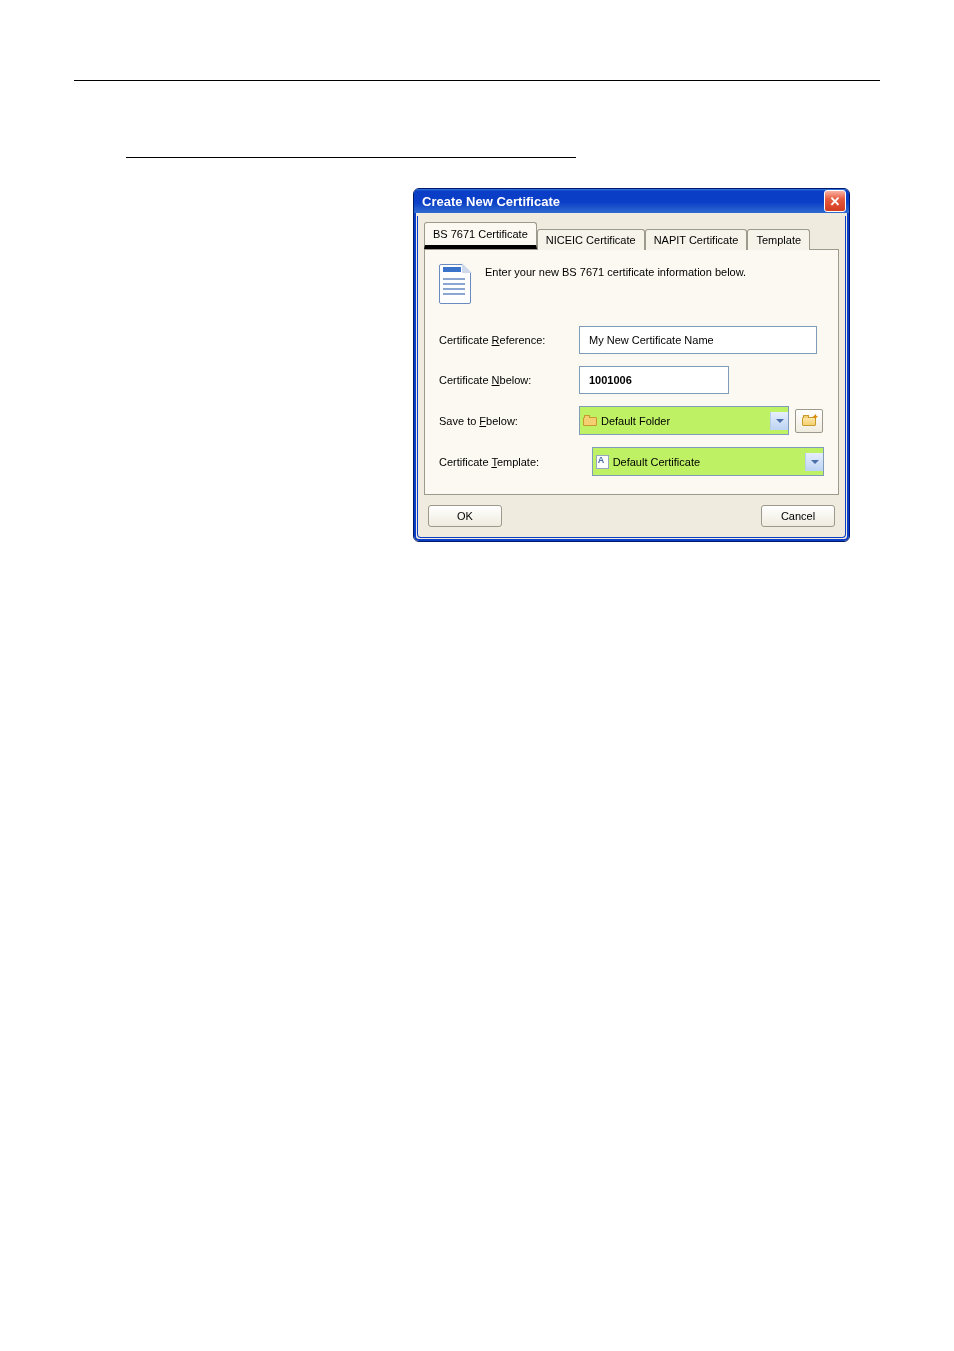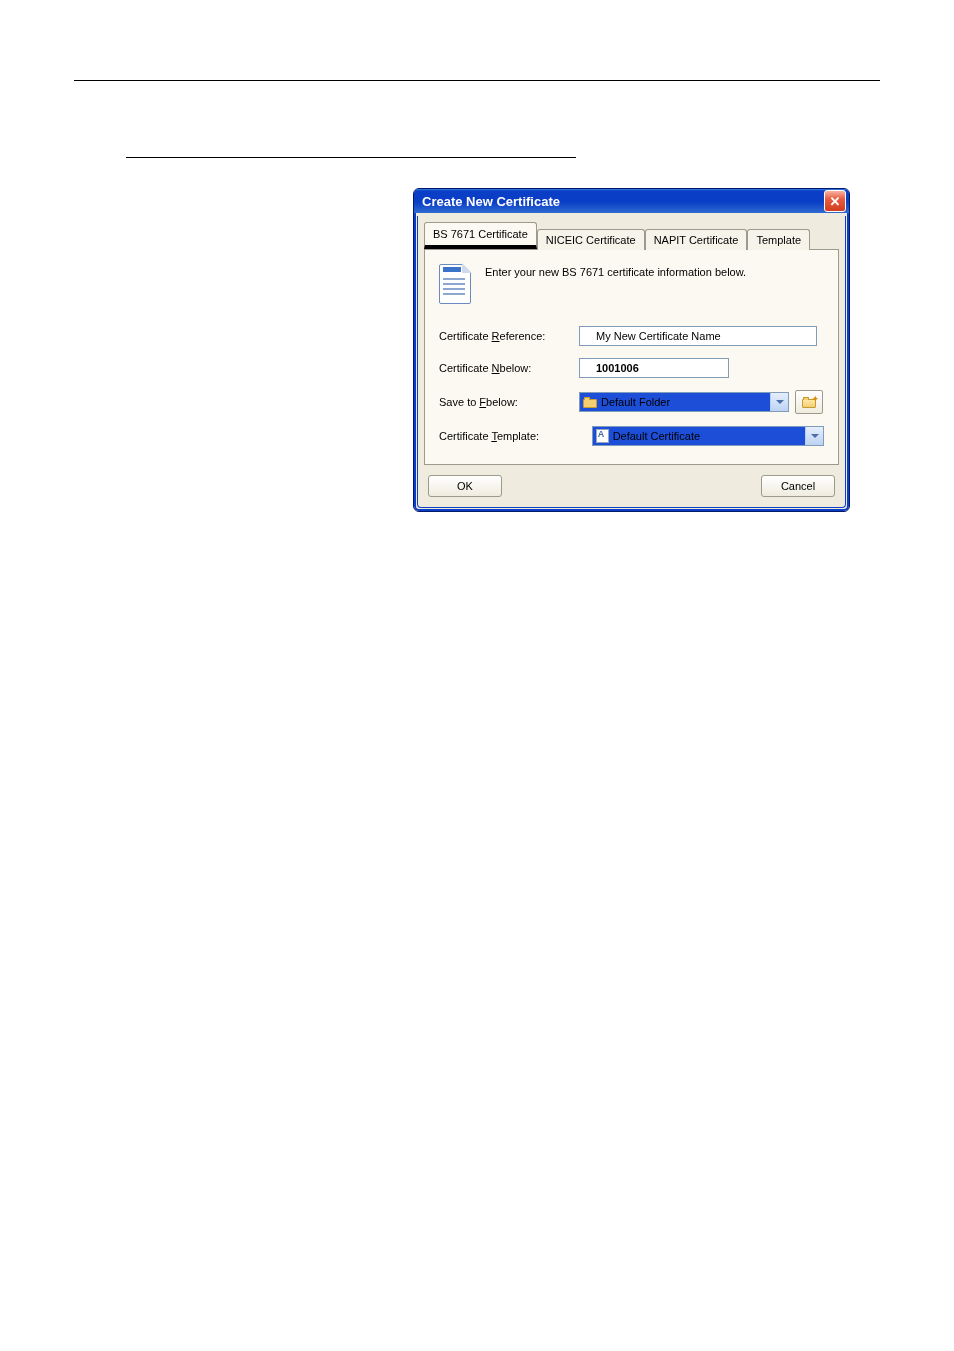--- a/index.html
+++ b/index.html
@@ -176,38 +176,38 @@
     margin-bottom: 12px;
   }
   .form-row:last-child { margin-bottom: 0; gap: 16px; }
   .form-label {
     width: 140px;
     font-size: 11px;
     color: #000;
   }
   .form-label u { text-decoration: underline; }
   .text-input {
-    height: 20px;
+    height: 28px;
     border: 1px solid #7f9db9;
     background: #fff;
-    padding: 0 16px;
+    padding: 0 9px;
     font-size: 11px;
     font-family: inherit;
     color: #000;
     box-sizing: border-box;
   }
   .text-input.wide { width: 238px; }
   .text-input.med  { width: 150px; font-weight: bold; }
 
   .combo {
     display: flex;
     align-items: center;
-    height: 20px;
+    height: 29px;
     border: 1px solid #7f9db9;
-    background: #1d4ed8;
+    background: #bef264;
     box-sizing: border-box;
     padding-left: 3px;
     width: 210px;
   }
   .combo .combo-text {
     flex: 1;
     font-size: 11px;
     overflow: hidden;
     white-space: nowrap;
     display:flex;

